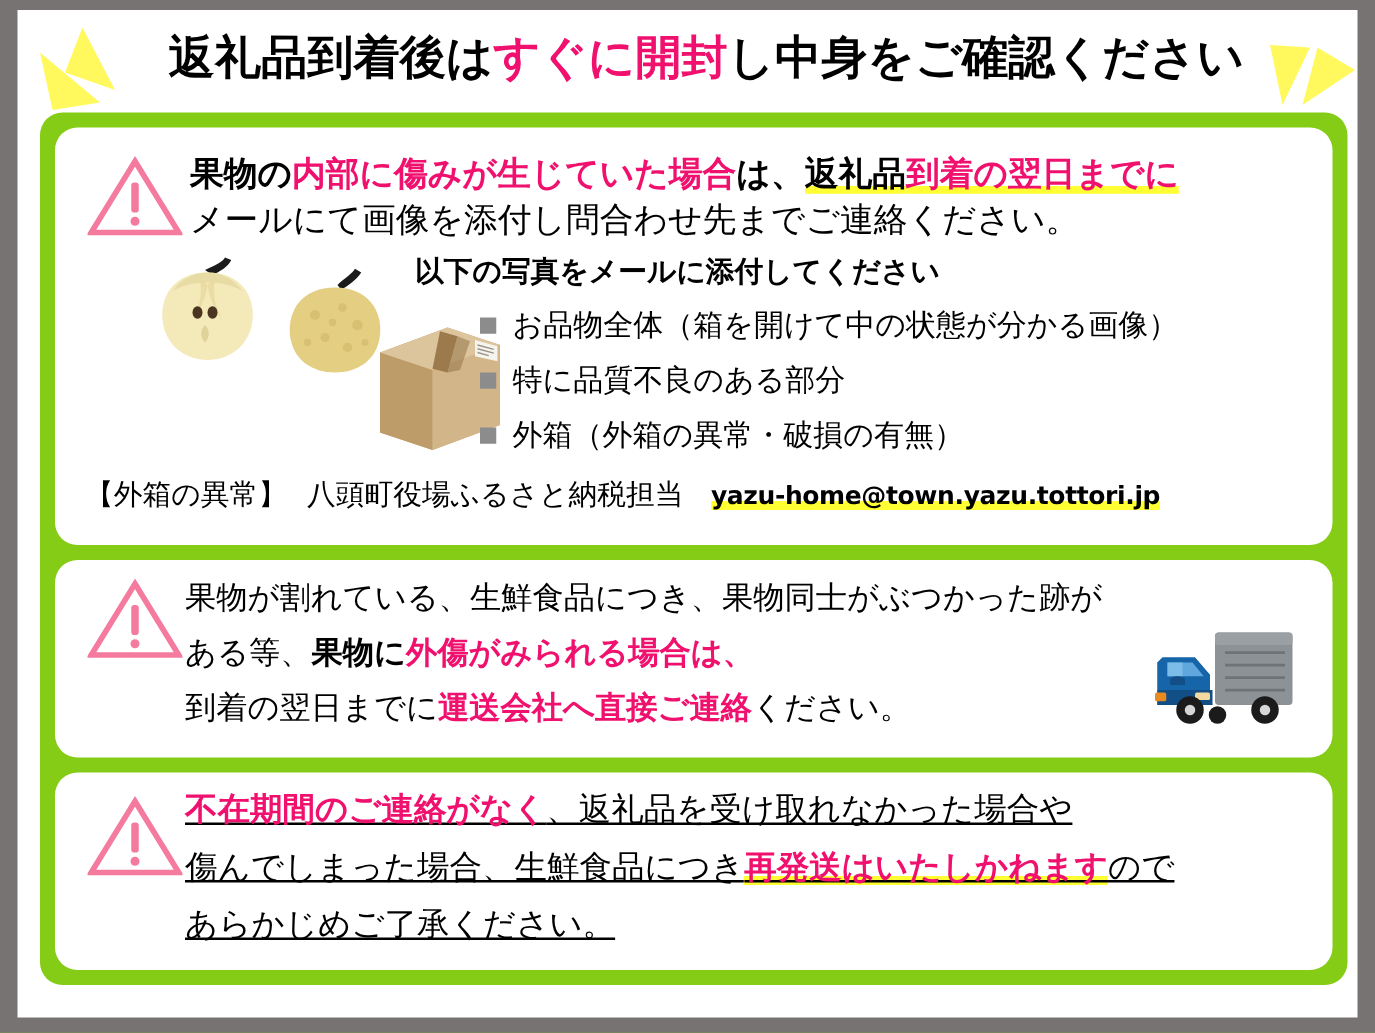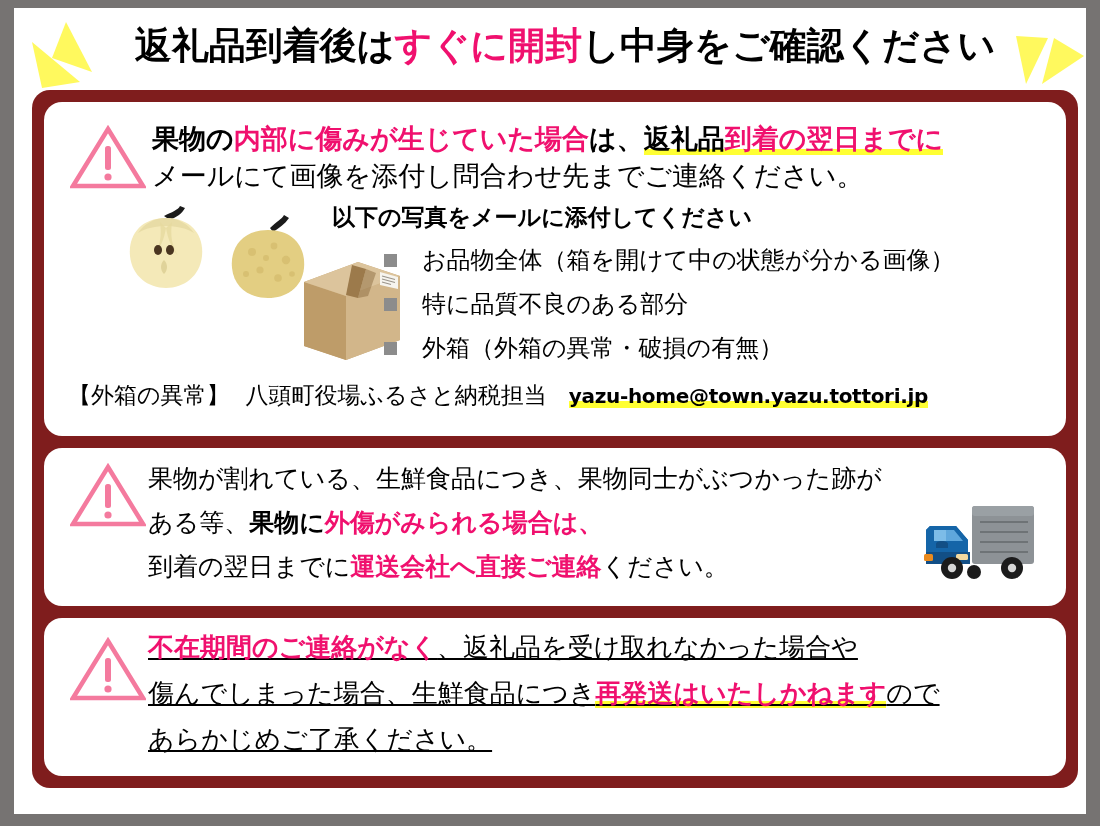--- a/index.html
+++ b/index.html
@@ -60,21 +60,21 @@
   #spark-left  { left: 6px;  top: 12px; }
   #spark-right { left: 996px; top: 14px; }
 
   
   #frame {
     position: absolute;
     left: 18px;
     top: 82px;
     width: 1046px;
     height: 698px;
-    background: #7f1d1d;
+    background: #84cc16;
     border-radius: 18px;
     padding: 0;
   }
 
   .card {
     position: absolute;
     left: 12px;
     width: 1022px;
     background: #ffffff;
     border-radius: 18px;
@@ -134,21 +134,20 @@
   }
 
   .blist { position: absolute; left: 340px; top: 136px; }
   .bitem {
     display: flex;
     align-items: center;
     height: 44px;
     font-size: 24px;
     color: #000;
     white-space: nowrap;
-    gap: 12px;
   }
   .bsq {
     width: 13px;
     height: 13px;
     background: #8C8C8C;
     margin-right: 13px;
     flex: 0 0 auto;
   }
 
   #c1-contact {

